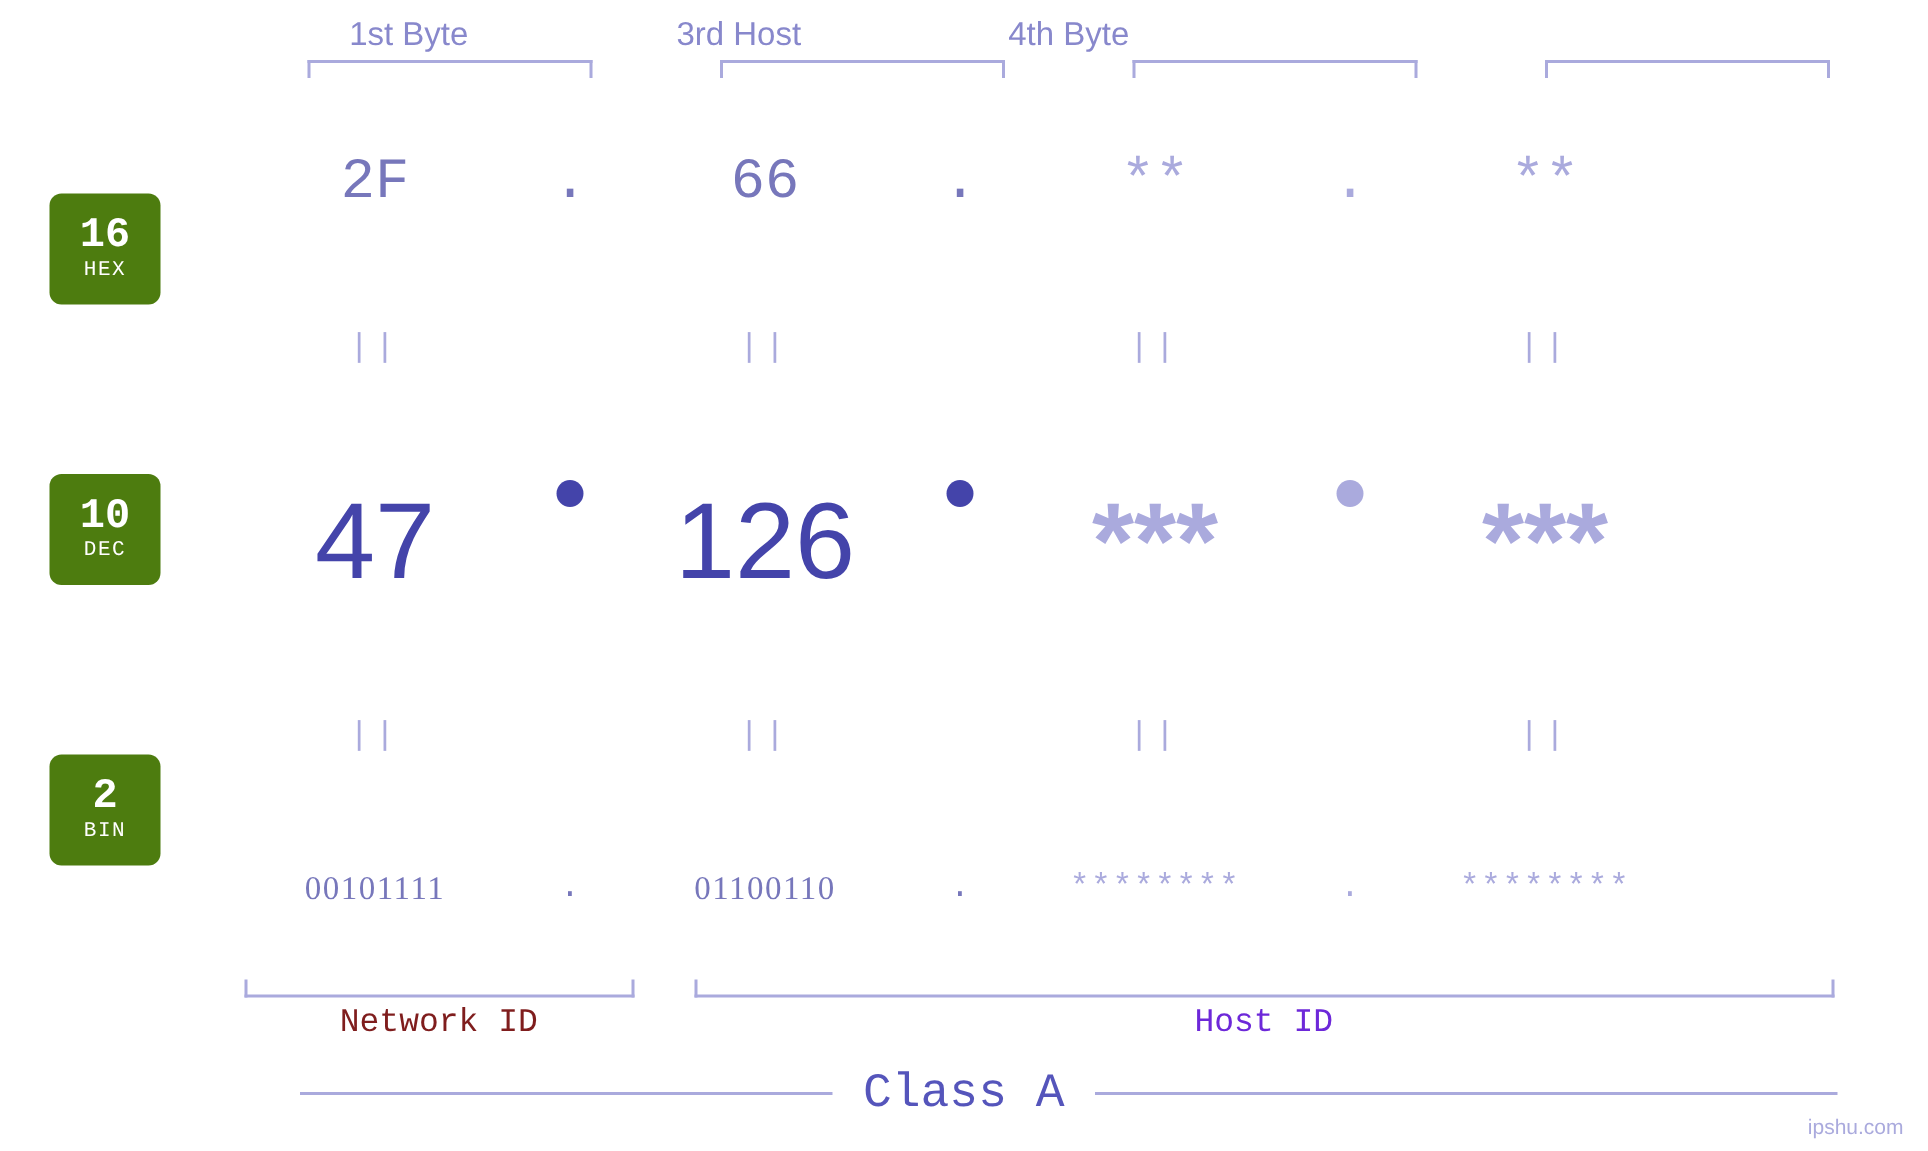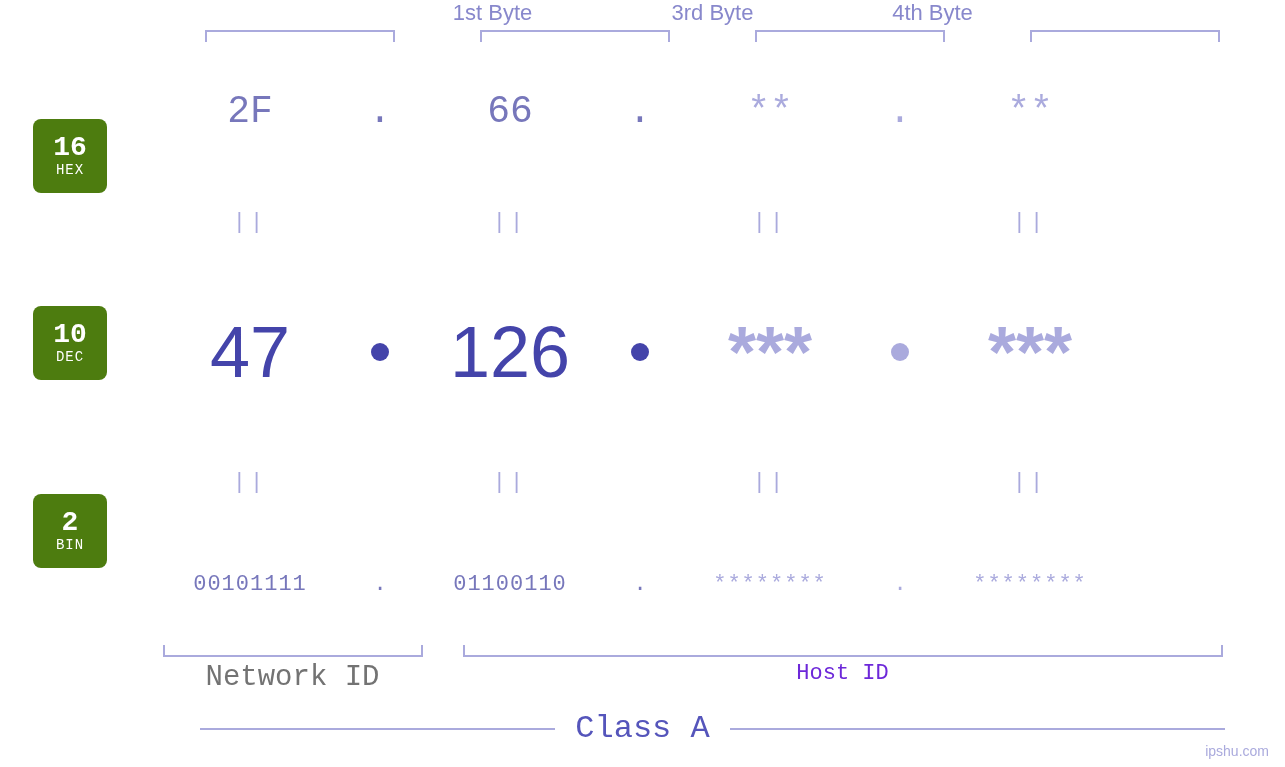--- a/index.html
+++ b/index.html
@@ -20,21 +20,22 @@
       display: flex;
       flex-direction: column;
       align-items: center;
     }
 
     
     .byte-headers {
       display: flex;
       width: 1100px;
       margin-left: 140px;
-      justify-content: center;
+      margin-top: 10px;
+      justify-content: flex-start;
     }
 
     .byte-label {
       color: #8888cc;
       font-size: 22px;
       font-family: Arial, sans-serif;
       text-align: center;
       width: 220px;
     }
 
@@ -108,21 +109,21 @@
     .data-grid {
       flex: 1;
       display: flex;
       flex-direction: column;
       justify-content: space-around;
       padding: 10px 20px 10px 0;
     }
 
     .data-row {
       display: flex;
-      align-items: center;
+      align-items: flex-start;
       justify-content: flex-start;
       width: 100%;
     }
 
     .cell {
       display: flex;
       align-items: center;
       justify-content: center;
       text-align: center;
     }
@@ -187,21 +188,21 @@
       height: 18px;
       border-radius: 50%;
       background: #4444aa;
       display: inline-block;
     }
 
     
     .bin-value {
       color: #7777bb;
       font-size: 22px;
-      font-family: Liberation Mono, monospace;
+      font-family: Liberation Serif, serif;
       letter-spacing: 1px;
     }
 
     .bin-dot {
       color: #7777bb;
       font-size: 22px;
     }
 
     
     .bottom-section {
@@ -241,22 +242,22 @@
     .id-labels-row {
       display: flex;
       width: 1100px;
       margin-left: 140px;
       justify-content: flex-start;
     }
 
     .network-id-label {
       width: 260px;
       text-align: center;
-      color: #737373;
-      font-size: 29px;
+      color: #7f1d1d;
+      font-size: 22px;
       font-family: 'Courier New', Courier, monospace;
     }
 
     .host-id-label {
       width: 760px;
       text-align: center;
       color: #6d28d9;
       font-size: 22px;
       font-family: 'Courier New', Courier, monospace;
       margin-left: 40px;
@@ -310,21 +311,21 @@
       letter-spacing: 1px;
     }
   </style>
 </head>
 <body>
 
 <div class="main-container">
 
   <div class="byte-headers">
     <div class="byte-label cell">1st Byte</div>
-    <div class="byte-label cell">3rd Byte</div>
+    <div class="byte-label cell">3rd Host</div>
     <div class="byte-label cell">4th Byte</div>
   </div>
 
   <div class="top-bracket-row">
     <div class="bracket-segment">
       <span class="bracket-line" style="width:190px;"></span>
     </div>
     <div class="bracket-segment">
       <span class="bracket-line" style="width:190px;"></span>
     </div>

